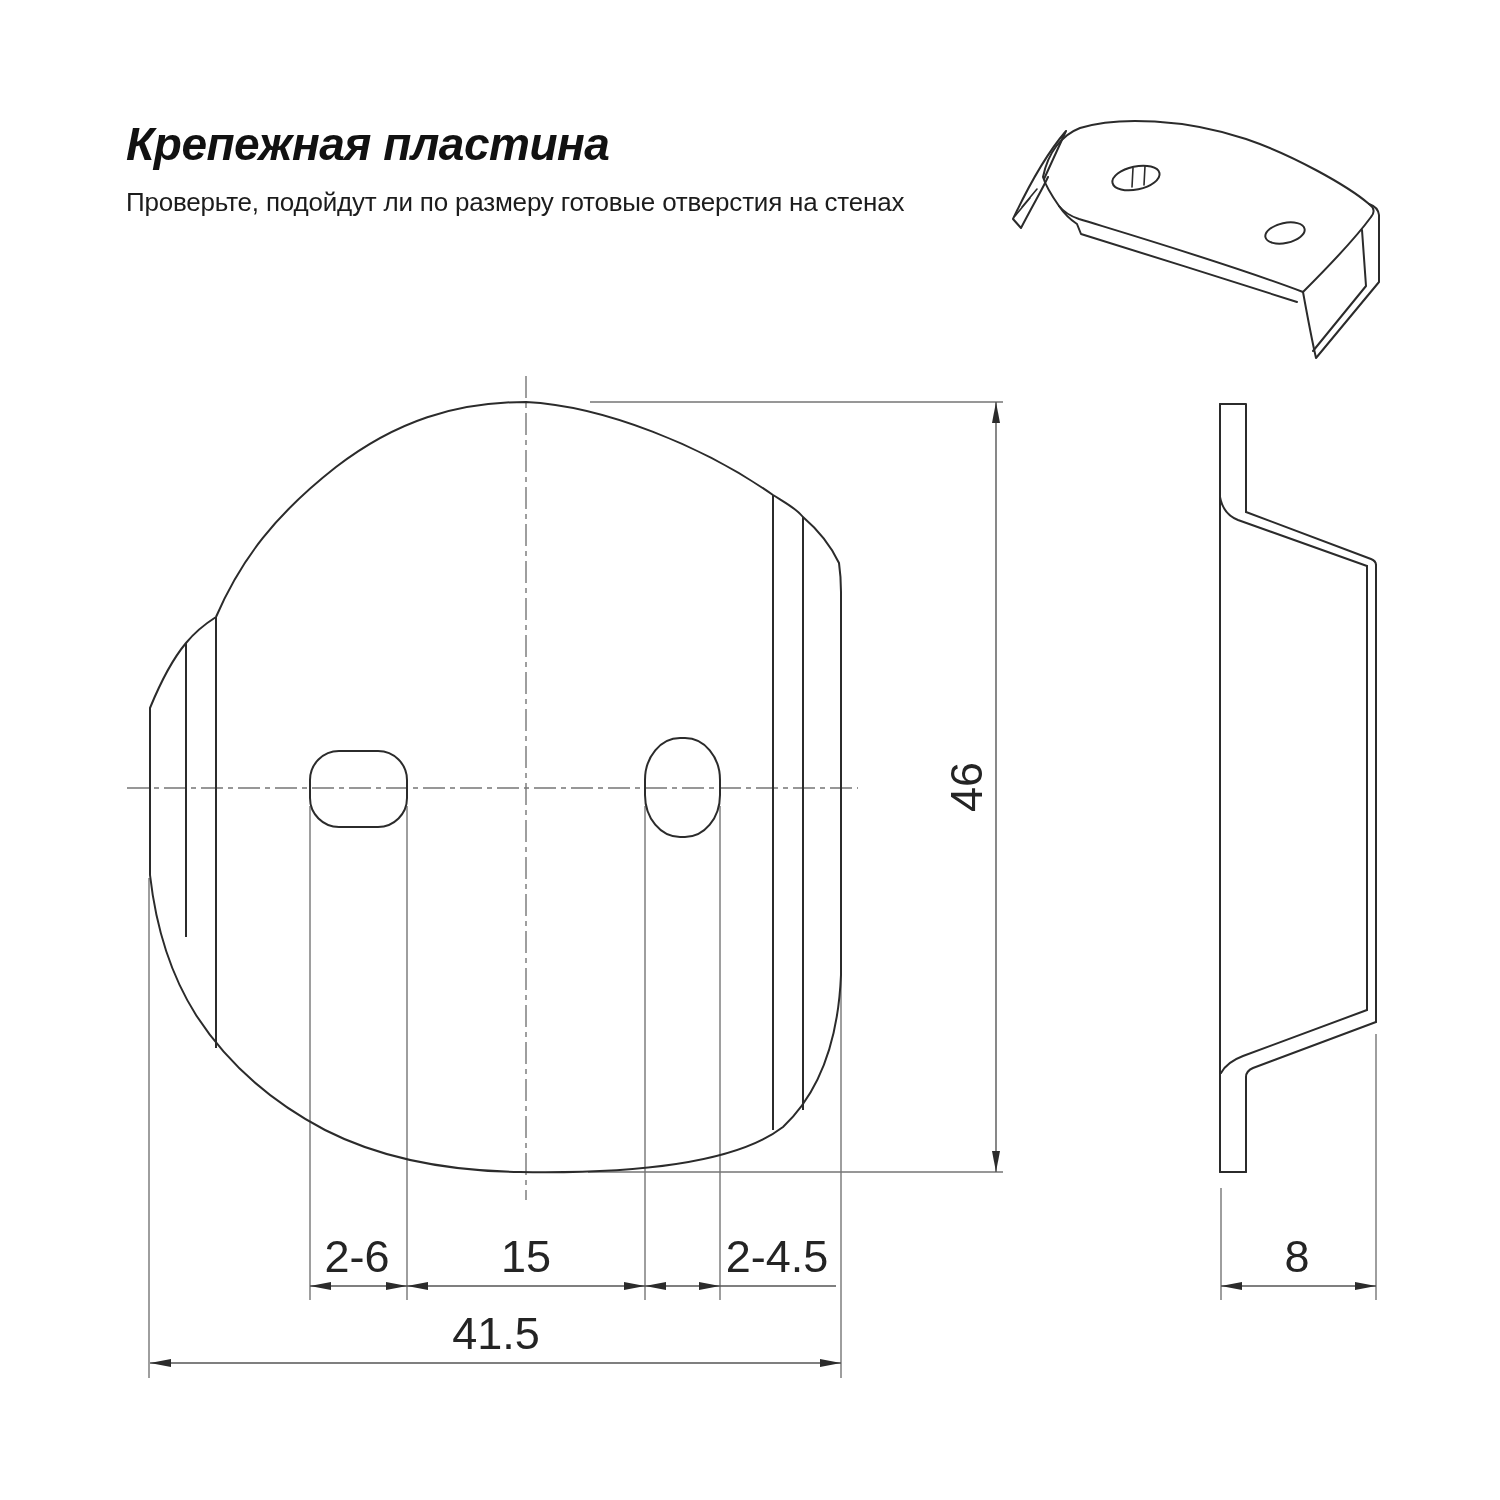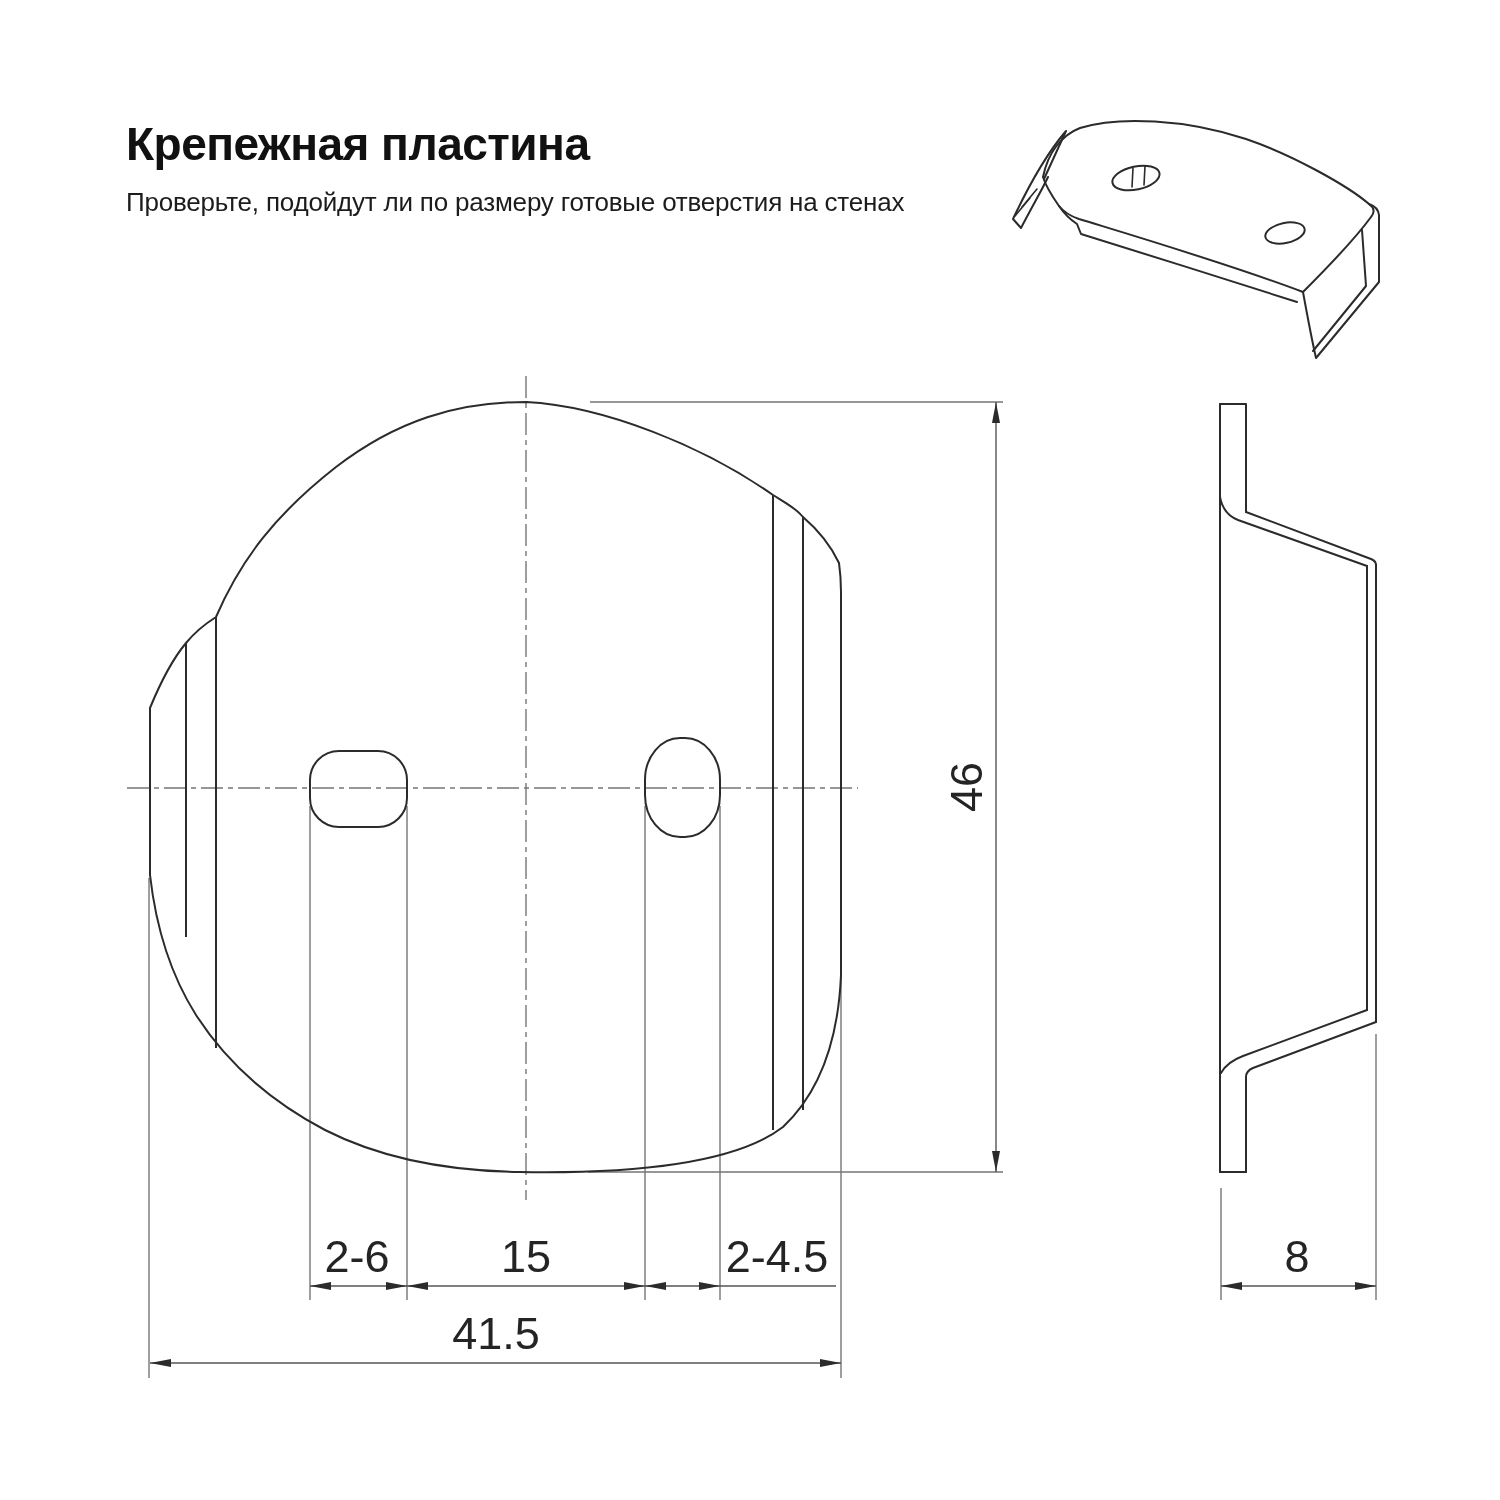--- a/index.html
+++ b/index.html
@@ -4,21 +4,21 @@
 <style>
   html,body{margin:0;padding:0;background:#ffffff;}
   body{
     width:1500px;height:1500px;position:relative;overflow:hidden;
     font-family:"Liberation Sans","DejaVu Sans",sans-serif;
     -webkit-font-smoothing:antialiased;
   }
   .header{position:absolute;left:126px;top:118px;}
   .title{
     font-size:46px;font-weight:700;color:#111111;letter-spacing:-0.5px;
-    line-height:52px;white-space:nowrap;
+    line-height:52px;white-space:nowrap;font-style:italic;
   }
   .desc{margin-top:16px;}
   .desc div{
     font-size:26px;font-weight:400;color:#1c1c1c;line-height:33px;
     letter-spacing:-0.2px;white-space:nowrap;
   }
   .drawing{position:absolute;left:0;top:0;width:1500px;height:1500px;}
   svg{display:block;}
   svg text{
     font-family:"Liberation Sans","DejaVu Sans",sans-serif;

